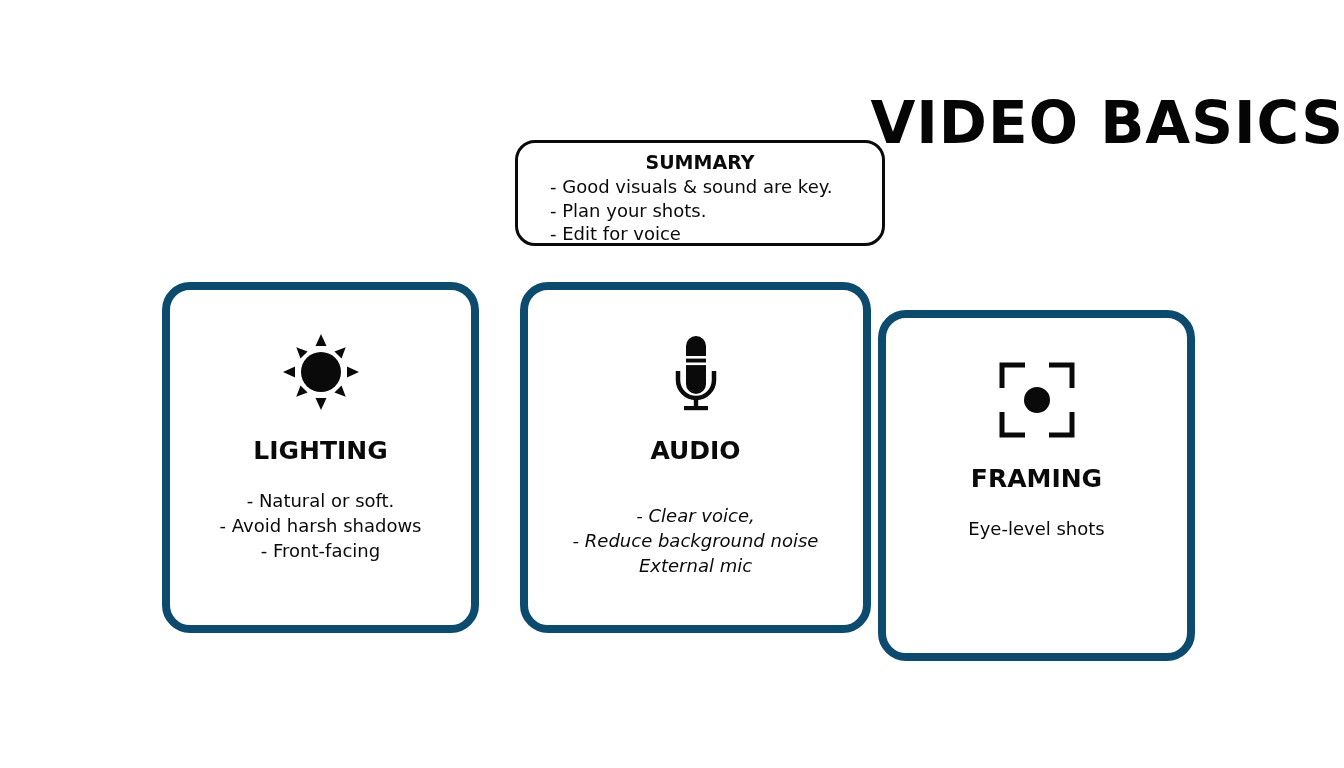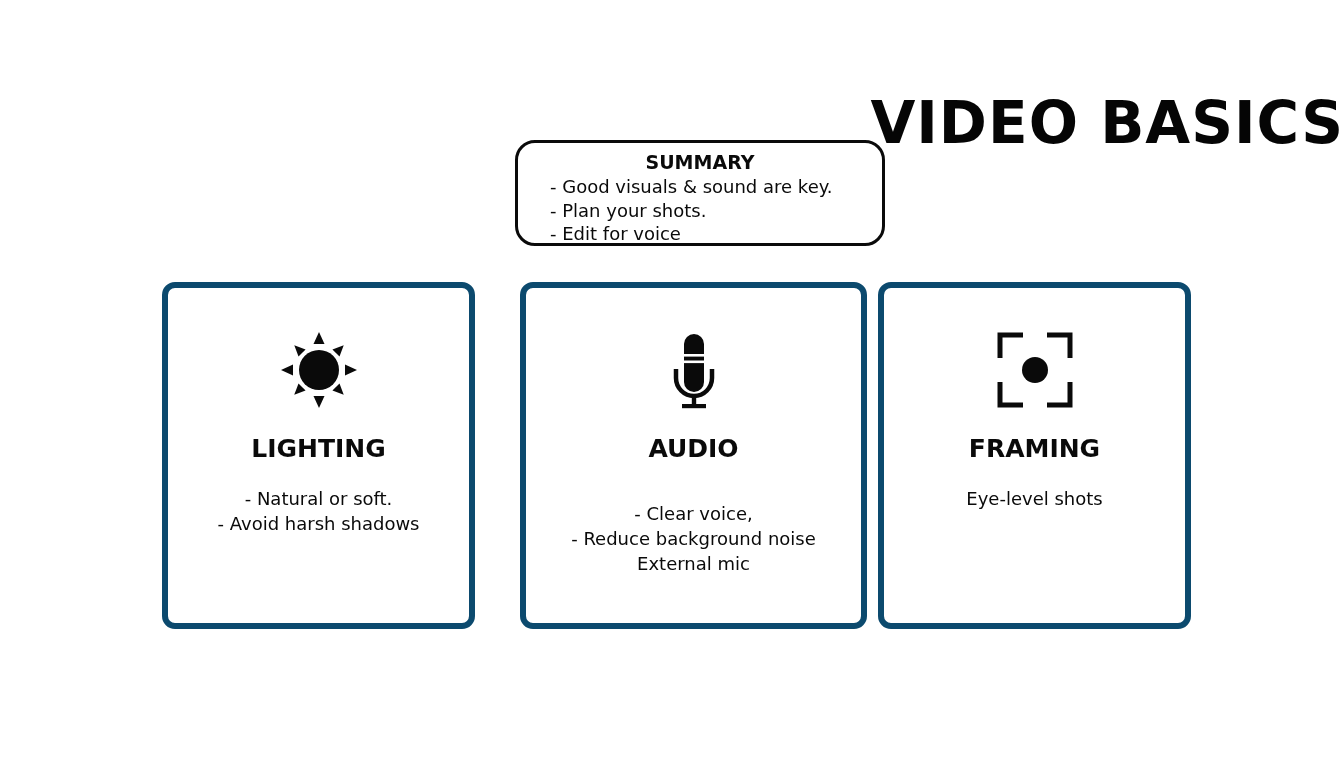--- a/index.html
+++ b/index.html
@@ -59,22 +59,22 @@
     .summary-list li {
       font-size: 18px;
       line-height: 23.5px;
       white-space: nowrap;
     }
     .card {
       position: absolute;
       top: 282px;
       width: 301px;
       height: 335px;
-      border: 6px solid #0c4a6e;
-      border-radius: 13px;
+      border: 8px solid #0c4a6e;
+      border-radius: 28px;
       box-sizing: content-box;
     }
     .card-icon {
       position: absolute;
       left: 50%;
       top: 40px;
       transform: translateX(-50%);
       width: 84px;
       height: 84px;
     }
@@ -137,48 +137,49 @@
           <polygon points="7,42 18,37 18,47"></polygon>
           <polygon points="77,42 66,37 66,47"></polygon>
         </g>
       </g>
     </svg>
   </div>
   <div class="card-title">LIGHTING</div>
   <ul class="card-list" style="top:198px;">
     <li>- Natural or soft.</li>
     <li>- Avoid harsh shadows</li>
+    <li>- Front-facing</li>
   </ul>
 </div>
 
 <div class="card" style="left:520px;padding-left:34px;">
   <div class="card-icon">
     <svg viewBox="0 0 84 84" xmlns="http://www.w3.org/2000/svg">
       <g fill="#0a0a0a">
 
         <path d="M32,12 a10,10 0 0 1 20,0 V50 a10,10 0 0 1 -20,0 Z" transform="translate(0,4)"></path>
       </g>
 
       <rect x="30" y="26" width="24" height="2.6" fill="#ffffff"></rect>
       <rect x="30" y="32.5" width="24" height="2.6" fill="#ffffff"></rect>
 
       <path d="M24,41 V50 a18,18 0 0 0 36,0 V41" fill="none" stroke="#0a0a0a" stroke-width="4.5"></path>
       <rect x="39.8" y="67" width="4.4" height="11" fill="#0a0a0a"></rect>
       <rect x="30" y="76" width="24" height="4.2" fill="#0a0a0a"></rect>
     </svg>
   </div>
   <div class="card-title">AUDIO</div>
-  <ul class="card-list" style="top:213px;">
+  <ul class="card-list" style="top:213px;font-style:italic;">
     <li>- Clear voice,</li>
     <li>- Reduce background noise</li>
     <li>External mic</li>
   </ul>
 </div>
 
-<div class="card" style="left:878px;">
+<div class="card" style="left:878px;margin-top:28px;">
   <div class="card-icon">
     <svg viewBox="0 0 84 84" xmlns="http://www.w3.org/2000/svg">
       <g fill="none" stroke="#0a0a0a" stroke-width="5" stroke-linecap="butt">
         <path d="M7,30 V7 H30"></path>
         <path d="M54,7 H77 V30"></path>
         <path d="M7,54 V77 H30"></path>
         <path d="M54,77 H77 V54"></path>
       </g>
       <circle cx="42" cy="42" r="13" fill="#0a0a0a"></circle>
     </svg>

